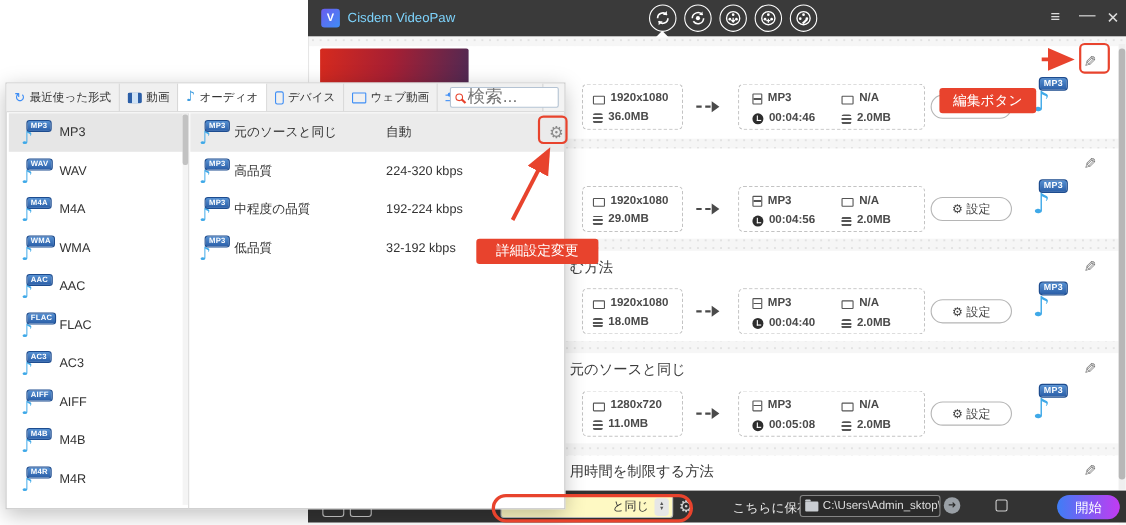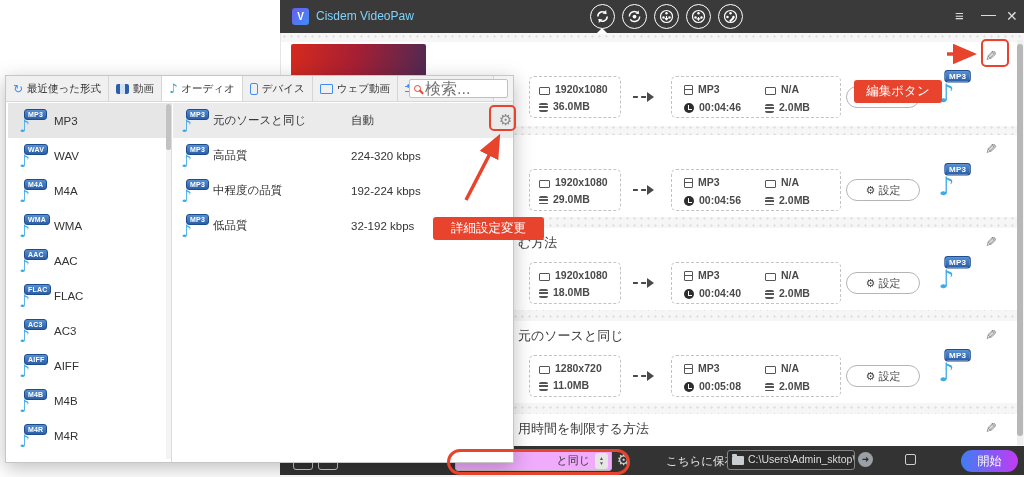--- a/index.html
+++ b/index.html
@@ -66,21 +66,21 @@
                     border-left:1.2px solid #fff; border-bottom:1.2px solid #fff; }
 
   
   #main-scroll { position:absolute; left:737px; top:40px; width:6px; height:405px; background:#efefef; z-index:6; }
   #main-thumb { position:absolute; left:0; top:4px; width:6px; height:392px; background:#b7b7b7; border-radius:3px; }
 
   
   #bottombar { position:absolute; left:0; top:446px; width:744px; height:29px; background:#333; z-index:5;
                color:#e8e8e8; }
   .mini-sq { position:absolute; top:11px; width:20px; height:13px; border:1.5px solid #c9c9c9; border-radius:3px; }
-  #dd { position:absolute; left:175px; top:4px; width:157px; height:21px; background:#f0abfc; border:1px solid #b9b9b9;
+  #dd { position:absolute; left:175px; top:4px; width:157px; height:21px; background:#fef9c3; border:1px solid #b9b9b9;
         border-radius:3px; display:flex; align-items:center; justify-content:flex-end; padding-right:3px; gap:5px; }
   #dd .ddtext { font-size:11px; color:#333; }
   #stepper { width:13px; height:16px; background:#e6e6e6; border-radius:3px; display:flex; flex-direction:column;
              align-items:center; justify-content:center; color:#555; font-size:5px; line-height:5px; }
   #bb-gear { position:absolute; left:337px; top:5px; color:#d5d5d5; font-size:15px; }
   #save-label { position:absolute; left:386px; top:8px; font-size:11.5px; }
   #pathbox { position:absolute; left:447px; top:4px; width:128px; height:20px; background:#2b2b2b;
              border:1px solid #858585; border-radius:3px; display:flex; align-items:center; gap:4px; padding:0 4px;
              font-size:10.5px; color:#ddd; white-space:nowrap; overflow:hidden; }
   .i-folder { display:inline-block; min-width:12px; width:12px; height:9px; background:#c9cdd2; border-radius:1px; position:relative; }

